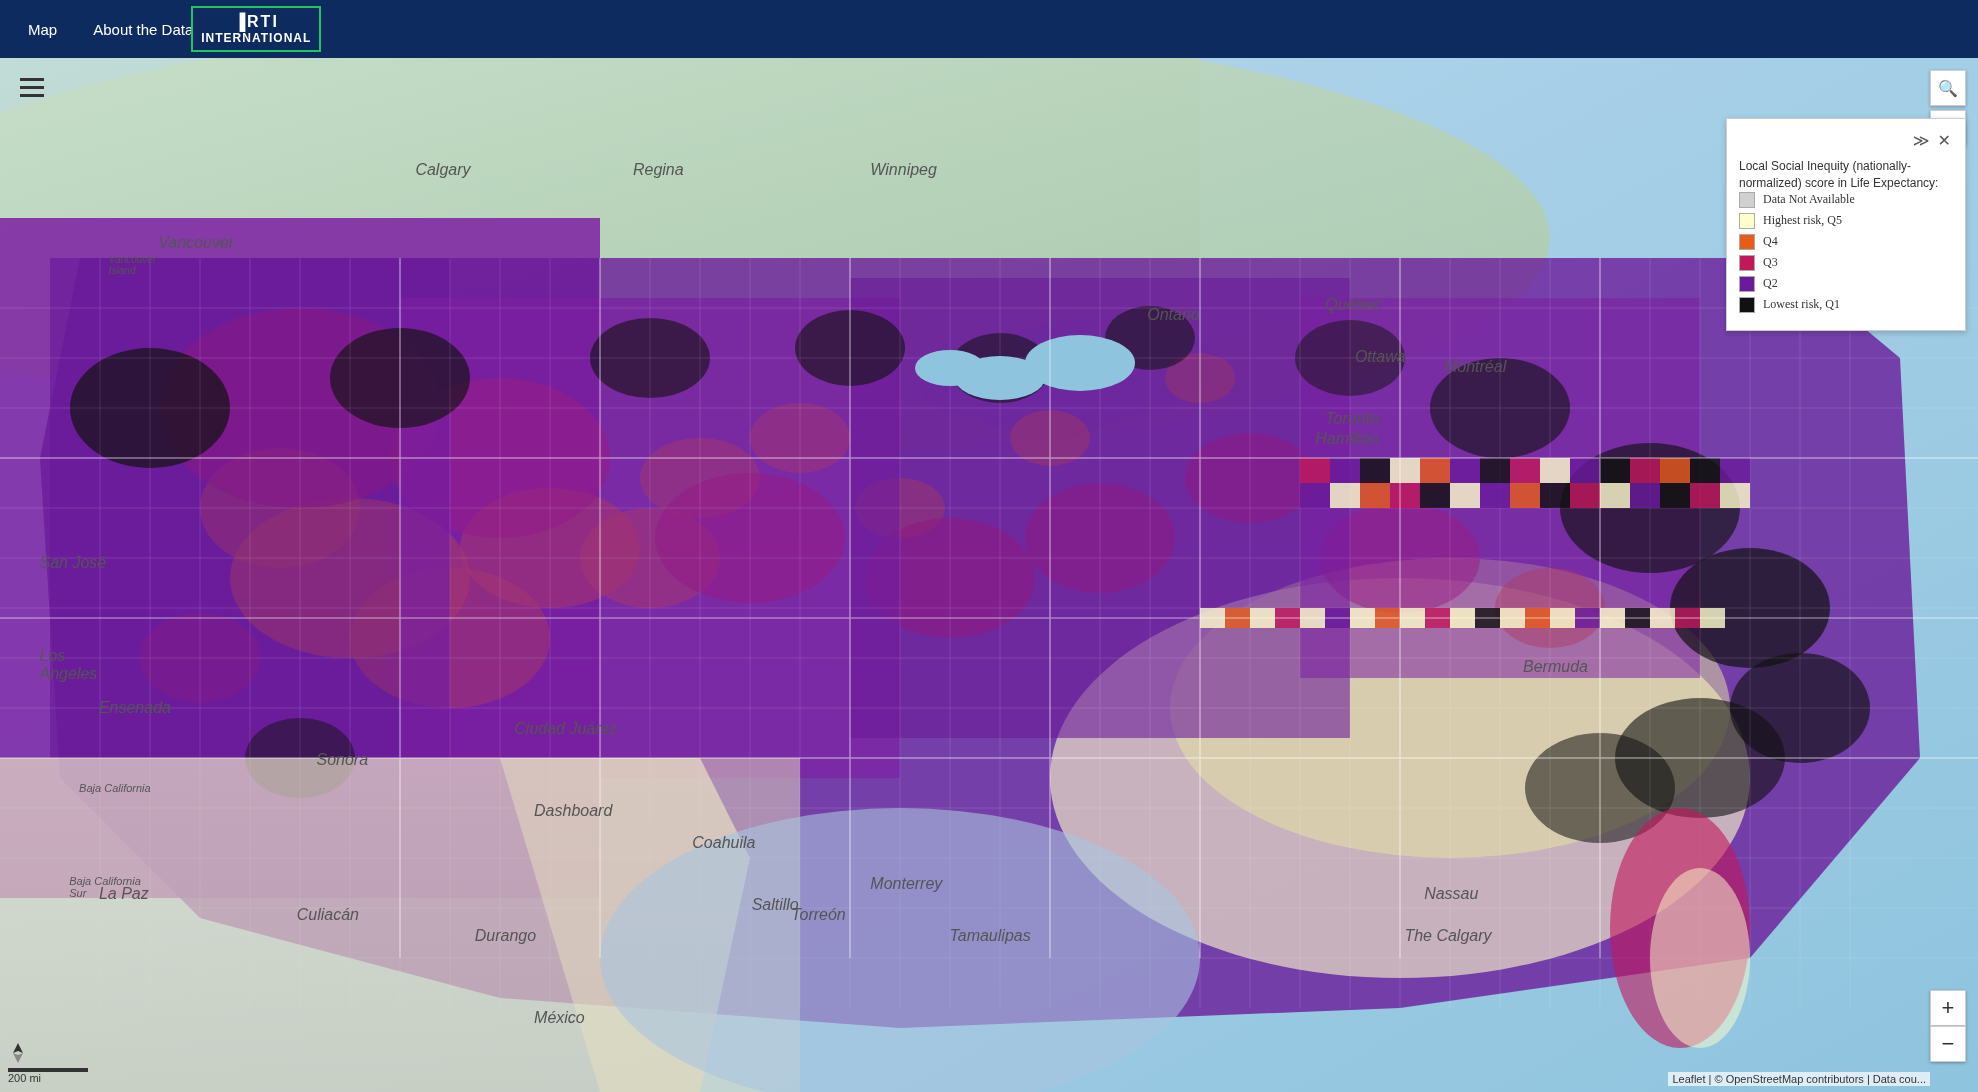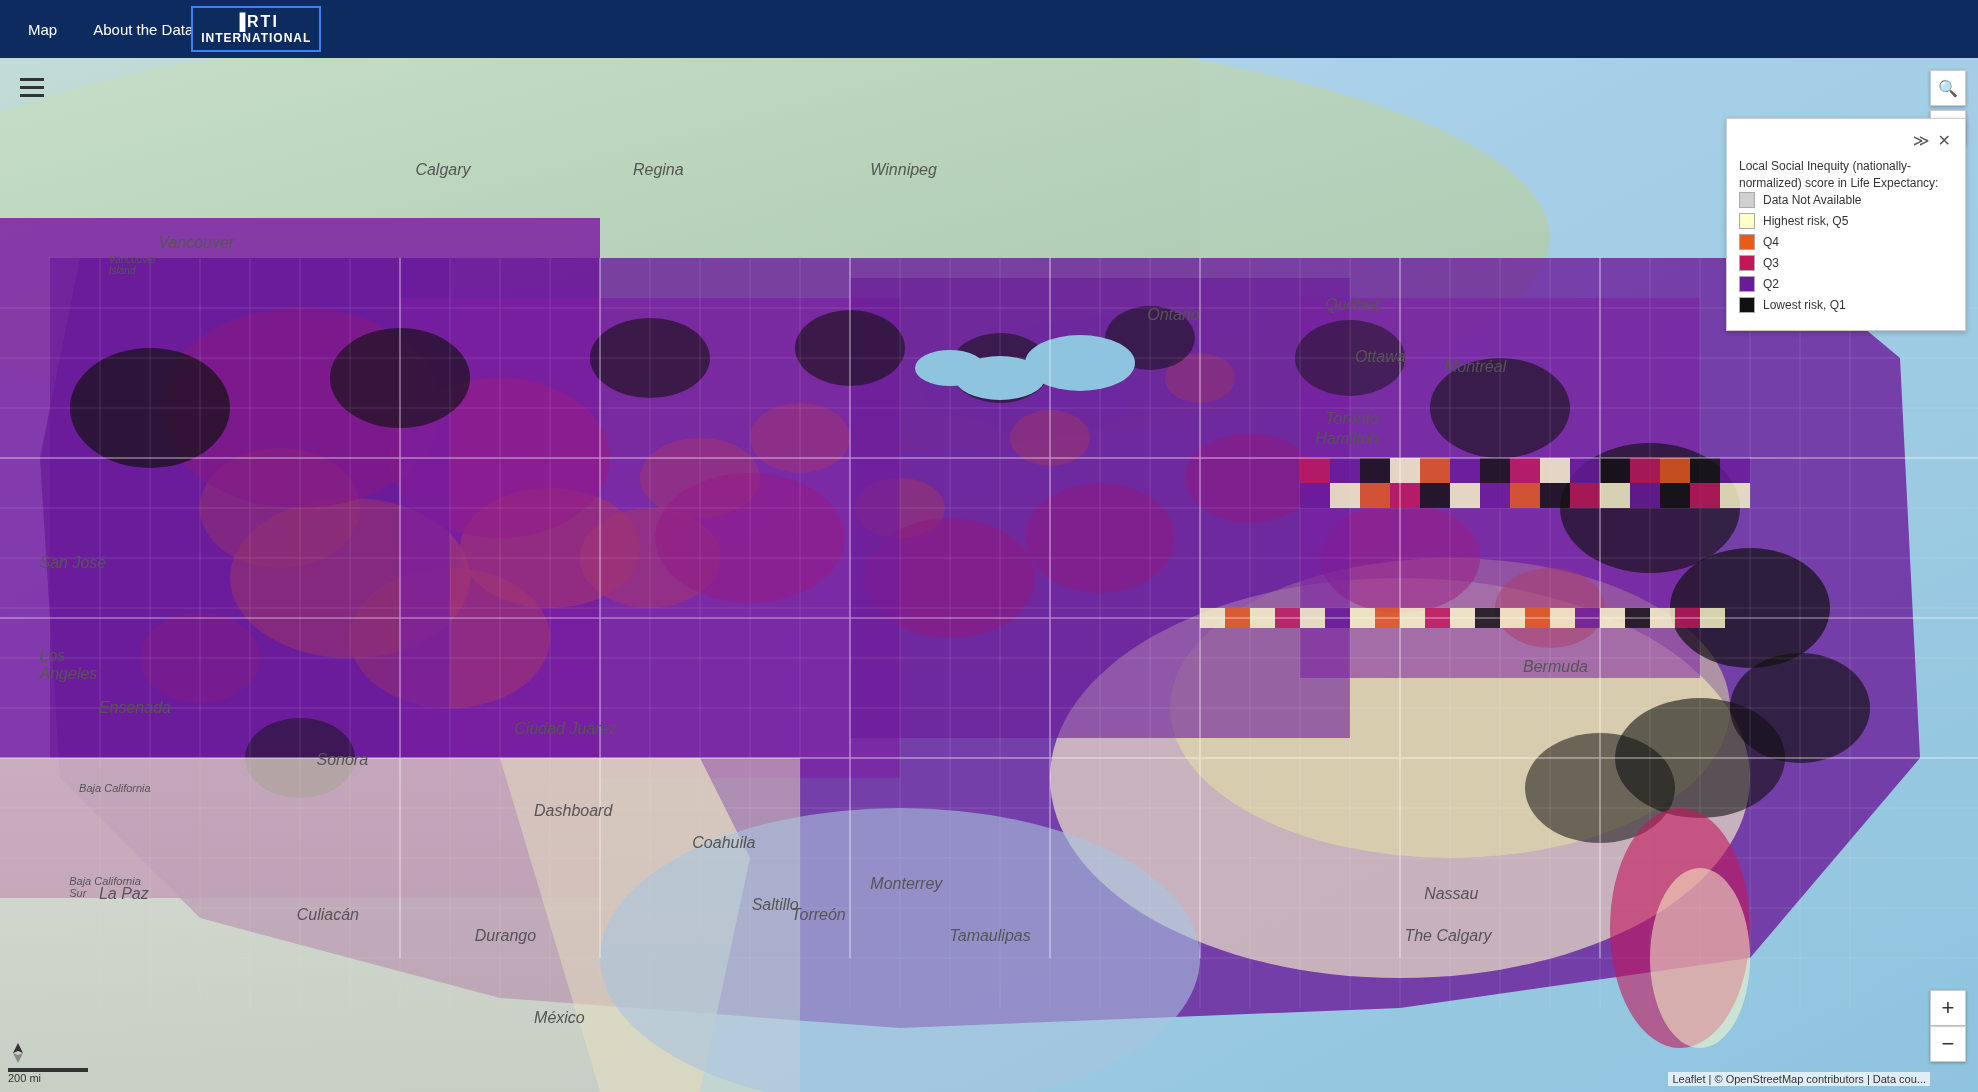--- a/index.html
+++ b/index.html
@@ -42,21 +42,21 @@
     #rti-logo {
       width: 90px;
       height: 58px;
       margin-right: 10px;
       display: flex;
       align-items: center;
       justify-content: center;
     }
     .rti-logo-box {
       background: #0d2b5e;
-      border: 2px solid #3b82f6;
+      border: 2px solid #22c55e;
       color: white;
       font-size: 13px;
       font-weight: bold;
       padding: 4px 8px;
       display: flex;
       flex-direction: column;
       align-items: center;
       line-height: 1.2;
     }
     .rti-logo-box .rti-top { font-size: 16px; font-weight: bold; letter-spacing: 2px; }
@@ -203,20 +203,21 @@
       color: #333;
       line-height: 1.4;
       max-width: 200px;
     }
     .legend-item {
       display: flex;
       align-items: center;
       margin-bottom: 5px;
       font-size: 12px;
       color: #333;
+      font-family: Liberation Serif, serif;
     }
     .legend-swatch {
       width: 16px;
       height: 16px;
       border: 1px solid #aaa;
       margin-right: 8px;
       flex-shrink: 0;
     }
 
     

